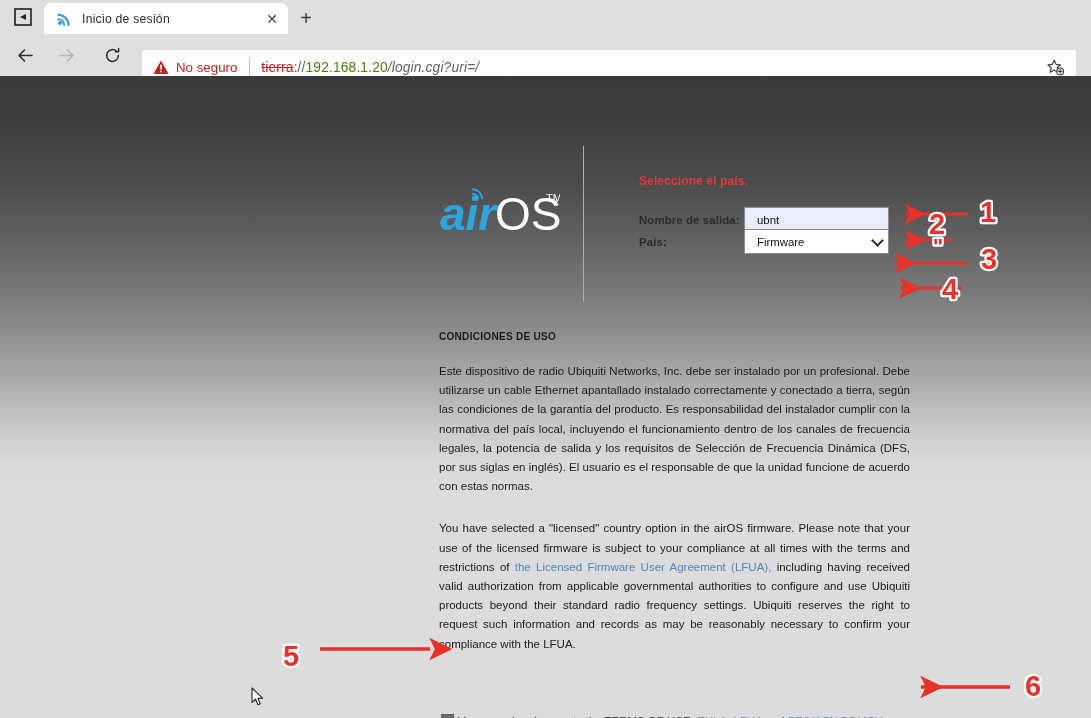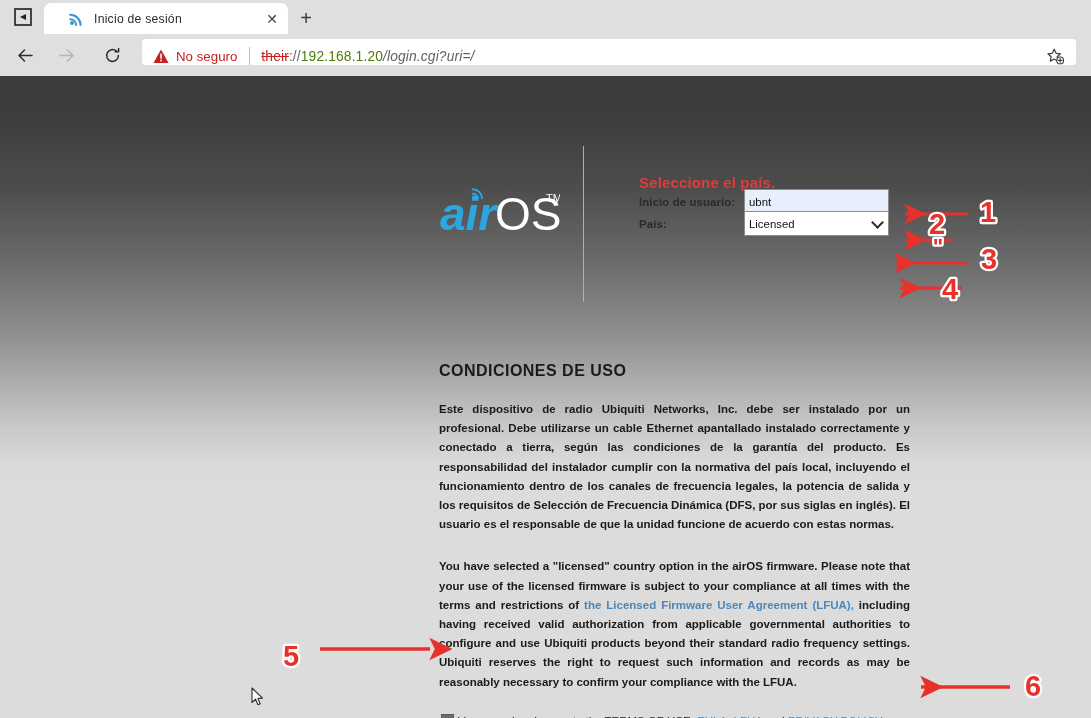--- a/index.html
+++ b/index.html
@@ -28,21 +28,21 @@
     display: flex; align-items: center; justify-content: center;
   }
   #system-menu-btn svg { display: block; }
 
   #tab-active {
     position: absolute; left: 44px; top: 3px;
     width: 244px; height: 31px;
     background: #ffffff;
     border-radius: 7px 7px 0 0;
     display: flex; align-items: center;
-    padding: 0 6px 0 24px;
+    padding: 0 6px 0 12px;
   }
   #tab-favicon { width: 17px; height: 17px; flex: 0 0 17px; margin-right: 9px; }
   #tab-title {
     flex: 1 1 auto;
     font-size: 12.2px;
     color: #2b2b2b;
     white-space: nowrap; overflow: hidden; text-overflow: ellipsis;
     letter-spacing: 0.02em;
   }
   #tab-close {
@@ -68,21 +68,21 @@
     width: 32px; height: 32px; margin-left: 9px;
     display: flex; align-items: center; justify-content: center;
     border-radius: 4px;
   }
   #nav-back svg { stroke: #2c2c2c; }
   #nav-forward svg { stroke: #b4b4b4; }
   #nav-reload { margin-left: 14px; }
   #nav-reload svg { stroke: #2c2c2c; }
 
   #omnibox {
-    position: absolute; left: 142px; top: 39px;
+    position: absolute; left: 142px; top: 50px;
     width: 934px; height: 26px;
     background: #ffffff;
     border-radius: 3px;
     display: flex; align-items: center;
     padding: 8px 6px 0 11px;
   }
   #security-warning {
     display: flex; align-items: center;
     flex: 0 0 auto;
   }
@@ -137,40 +137,41 @@
     position: absolute; left: 440px; top: 106px;
     width: 120px; height: 56px;
   }
 
   
   #login-form {
     position: absolute; left: 639px; top: 98px;
     width: 250px;
   }
   #country-warning {
-    font-size: 15px; font-weight: bold;
+    font-size: 12px; font-weight: bold;
     color: #e03b3b;
+    margin-bottom: 21px;
     letter-spacing: 0.01em;
   }
   .form-row {
     display: flex; align-items: center;
     height: 21px; margin-bottom: 1px;
   }
   .form-label {
     width: 105px; flex: 0 0 105px;
     font-size: 11.4px; font-weight: bold;
     color: #2a2a2a;
     letter-spacing: 0.01em;
   }
   .form-control {
     width: 145px; flex: 0 0 145px; height: 25px;
     border: 1px solid #8c8c8c;
     font-size: 11.4px;
     color: #111;
-    padding: 0 4px;
+    padding: 0 12px;
     display: flex; align-items: center;
     background: #ffffff;
   }
   #username-input { background: #e8eefb; }
   #password-input { letter-spacing: 1.5px; font-size: 11px; }
   .select-wrap { position: relative; width: 145px; flex: 0 0 145px; }
   .select-wrap::after {
     content: ""; position: absolute;
     right: 7px; top: 7px;
     width: 7px; height: 7px;
@@ -179,33 +180,31 @@
     transform: rotate(45deg);
     pointer-events: none;
   }
 
   
   #terms-block {
     position: absolute; left: 439px; top: 255px;
     width: 471px;
   }
   #terms-heading {
-    font-size: 16px; font-weight: bold;
+    font-size: 10px; font-weight: bold;
     color: #1a1a1a;
     letter-spacing: 0.03em;
     margin-bottom: 20px;
-    margin-top: 31px;
   }
   .terms-para {
     font-size: 11.5px;
     line-height: 19.2px;
     color: #1a1a1a;
     text-align: justify;
     margin: 0 0 23px 0;
-    font-weight: bold;
   }
   .terms-para:last-child { margin-bottom: 0; }
   .tlink { color: #4d87b8; }
 
   
   #agreement-row {
     position: absolute; left: 441px; top: 638px;
     display: flex; align-items: center;
     font-size: 11.5px; color: #1a1a1a;
   }
@@ -288,21 +287,21 @@
   <div id="omnibox">
     <div id="security-warning">
       <svg id="warning-triangle" width="16" height="15" viewBox="0 0 16 15">
         <path d="M8 0.6 L15.5 14 L0.5 14 Z" fill="#c5221f"></path>
         <rect x="7.2" y="4.6" width="1.6" height="5" fill="#ffffff"></rect>
         <rect x="7.2" y="10.6" width="1.6" height="1.7" fill="#ffffff"></rect>
       </svg>
       <span id="security-label">No seguro</span>
     </div>
     <div id="omnibox-sep"></div>
-    <div id="url-text"><span id="url-scheme">their</span><span id="url-sep">://</span><span id="url-host">192.168.1.20</span><span id="url-path">/login.cgi?uri=/</span></div>
+    <div id="url-text"><span id="url-scheme">tierra</span><span id="url-sep">://</span><span id="url-host">192.168.1.20</span><span id="url-path">/login.cgi?uri=/</span></div>
     <div id="favorite-btn">
       <svg width="19" height="19" viewBox="0 0 19 19" fill="none" stroke="#3c3c3c" stroke-width="1.2">
         <path d="M8.2 2.2 L10.1 6.3 L14.5 6.8 L11.2 9.8 L12.1 14.2 L8.2 12 L4.3 14.2 L5.2 9.8 L1.9 6.8 L6.3 6.3 Z" stroke-linejoin="round"></path>
         <circle cx="14.2" cy="13.4" r="3.4" fill="#ffffff" stroke="#3c3c3c" stroke-width="1.1"></circle>
         <path d="M14.2 11.6 V15.2 M12.4 13.4 H16" stroke="#3c3c3c" stroke-width="1.1" stroke-linecap="round"></path>
       </svg>
     </div>
   </div>
 </div>
 
@@ -319,29 +318,29 @@
     </g>
     <text x="0" y="48" font-family="Liberation Sans, sans-serif" font-size="46" font-style="italic" font-weight="bold" fill="#2ba6e0">air</text>
     <text x="55" y="48" font-family="Liberation Sans, sans-serif" font-size="46" font-weight="normal" fill="#ffffff">OS</text>
     <text x="106" y="20" font-family="Liberation Sans, sans-serif" font-size="11" fill="#ffffff">TM</text>
   </svg>
 
   <div id="login-form">
     <div id="country-warning">Seleccione el país.</div>
 
     <div class="form-row">
-      <div class="form-label">Inicio de usuario:</div>
+      <div class="form-label">Nombre de salida:</div>
       <div class="form-control" id="username-input">ubnt</div>
     </div>
 
 
     <div class="form-row">
       <div class="form-label">País:</div>
       <div class="select-wrap">
-        <div class="form-control" id="country-select">Licensed</div>
+        <div class="form-control" id="country-select">Firmware</div>
       </div>
     </div>
 
   </div>
 
   <div id="terms-block">
     <div id="terms-heading">CONDICIONES DE USO</div>
     <p class="terms-para">Este dispositivo de radio Ubiquiti Networks, Inc. debe ser instalado por un profesional. Debe utilizarse un cable Ethernet apantallado instalado correctamente y conectado a tierra, según las condiciones de la garantía del producto. Es responsabilidad del instalador cumplir con la normativa del país local, incluyendo el funcionamiento dentro de los canales de frecuencia legales, la potencia de salida y los requisitos de Selección de Frecuencia Dinámica (DFS, por sus siglas en inglés). El usuario es el responsable de que la unidad funcione de acuerdo con estas normas.</p>
     <p class="terms-para"><span>You have selected a "licensed" country option in the airOS firmware. Please note that your use of the licensed firmware is subject to your compliance at all times with the terms and restrictions of </span><span class="tlink">the Licensed Firmware User Agreement (LFUA),</span><span> including having received valid authorization from applicable governmental authorities to configure and use Ubiquiti products beyond their standard radio frequency settings. Ubiquiti reserves the right to request such information and records as may be reasonably necessary to confirm your compliance with the LFUA.</span></p>
   </div>

